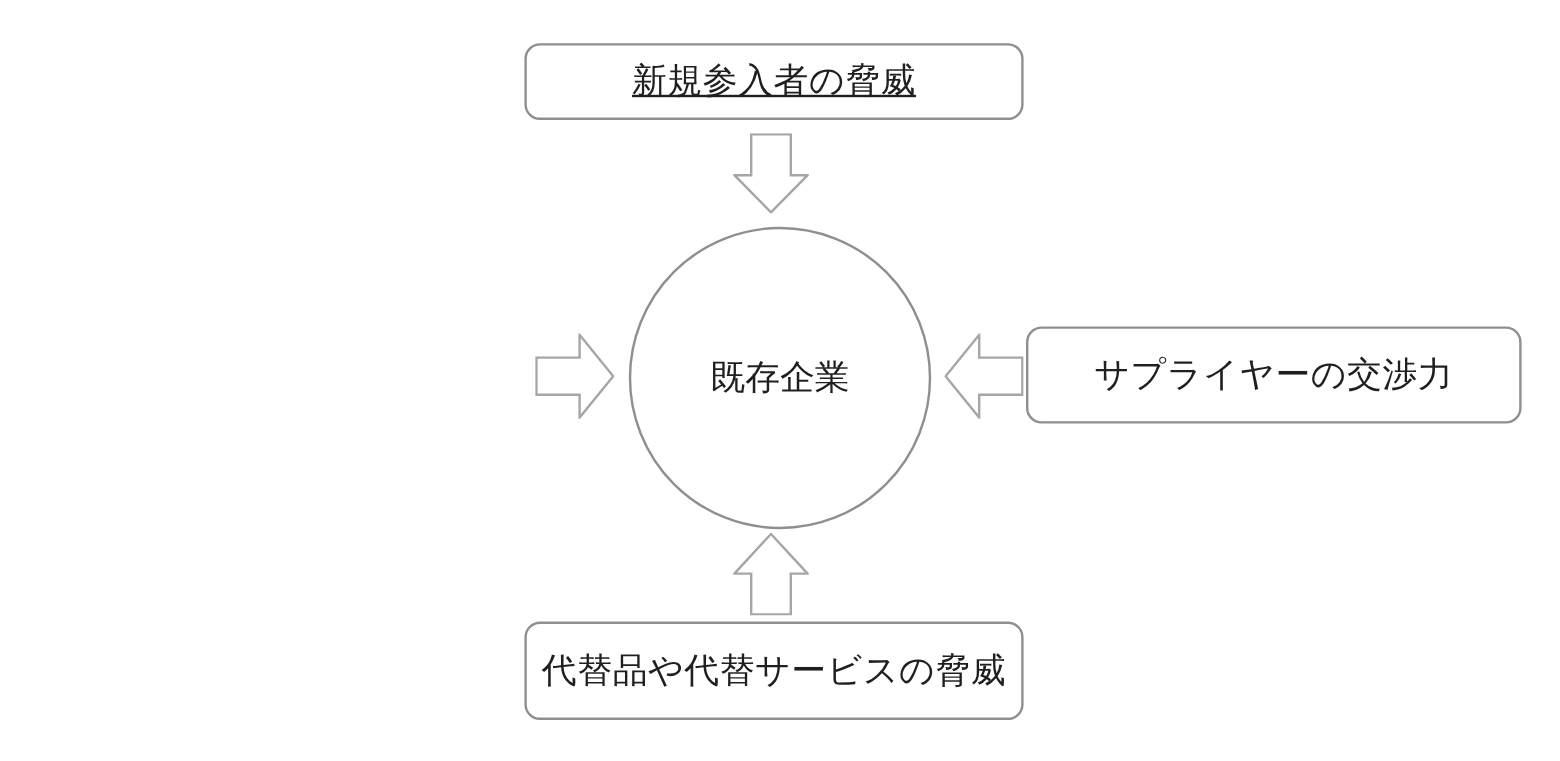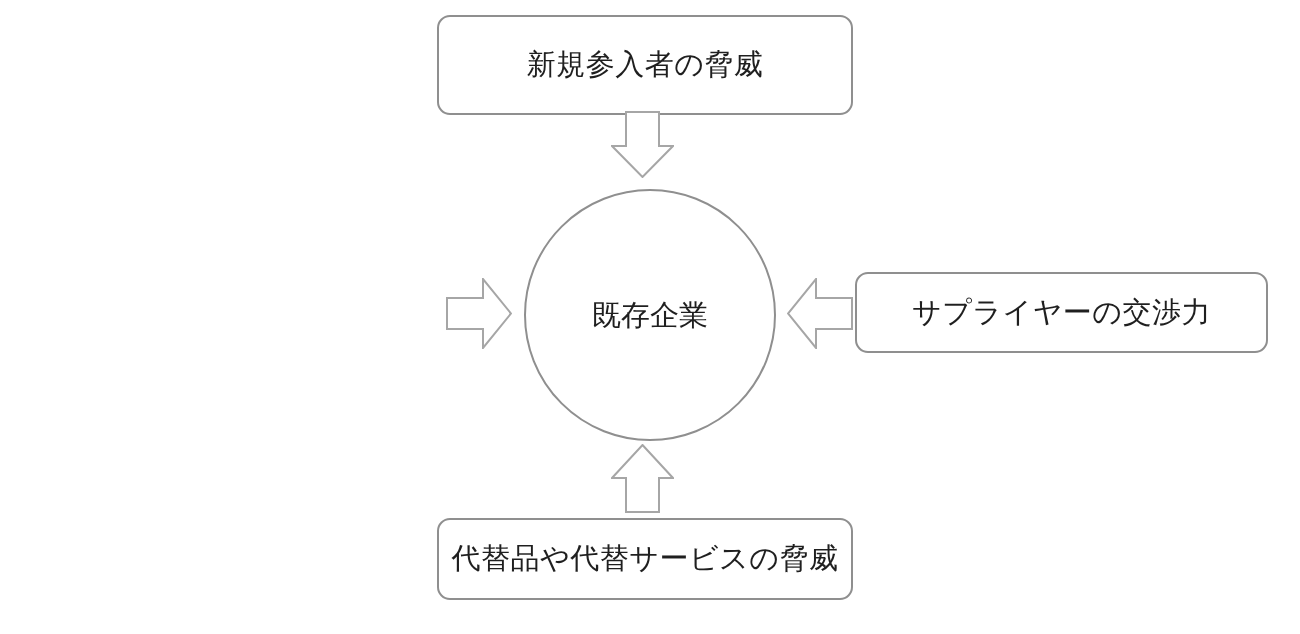--- a/index.html
+++ b/index.html
@@ -24,21 +24,21 @@
     border-radius: 13px;
     display: flex;
     align-items: center;
     justify-content: center;
   }
   .box-label {
     font-size: 29px;
     letter-spacing: 0.5px;
     white-space: nowrap;
   }
-  .box-top    { left: 437px; top: 15px;  width: 416px; height: 100px; }
+  .box-top    { left: 437px; top: 36px;  width: 416px; height: 64px; text-decoration: underline; }
   .box-left   { left: 20px;  top: 272px; width: 418px; height: 82px; }
   .box-right  { left: 855px; top: 272px; width: 413px; height: 81px; }
   .box-bottom { left: 437px; top: 518px; width: 416px; height: 82px; }
   .circle {
     position: absolute;
     left: 524px;
     top: 189px;
     width: 248px;
     height: 248px;
     box-sizing: content-box;

